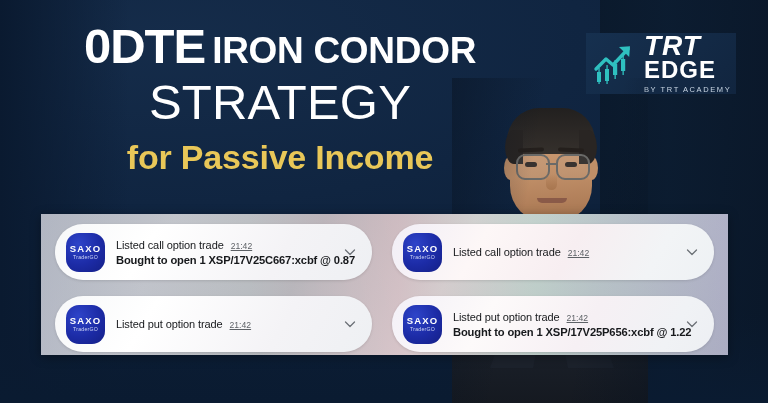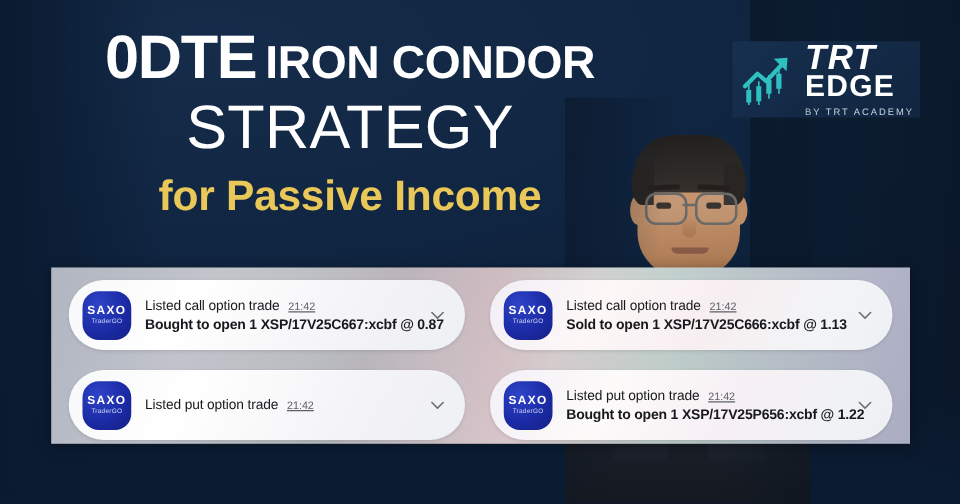--- a/index.html
+++ b/index.html
@@ -214,21 +214,20 @@
   <div class="card c2">
     <div class="saxo">
       <div class="saxo-main">SAXO</div>
       <div class="saxo-sub">TraderGO</div>
     </div>
     <div class="card-body">
       <div class="card-row1">
         <span class="card-title">Listed call option trade</span>
         <span class="card-time">21:42</span>
       </div>
-      <div class="card-detail">Sold to open 1 XSP/17V25C666:xcbf @ 1.13</div>
     </div>
     <div class="chev">
       <svg viewBox="0 0 16 16" width="16" height="16">
           <path d="M3.5 6 L8 10.5 L12.5 6" stroke="#6d7277" stroke-width="1.3" fill="none" stroke-linecap="round" stroke-linejoin="round"></path>
         </svg>
     </div>
   </div>
 
   <div class="card c3">
     <div class="saxo">

